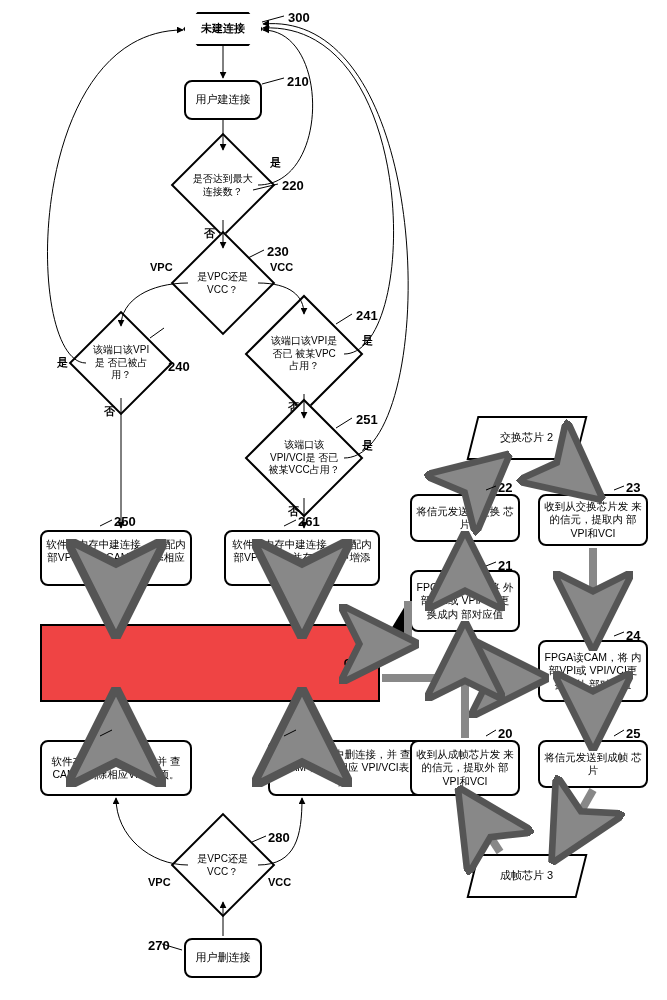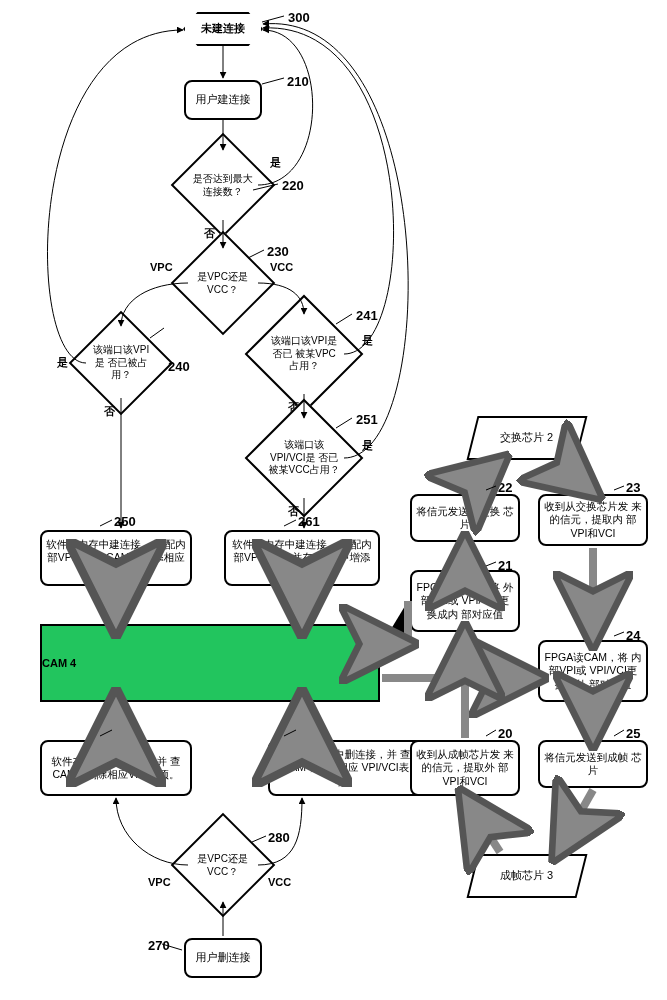--- a/index.html
+++ b/index.html
@@ -42,22 +42,22 @@
   }
   .parallelogram > span { transform: skewX(14deg); display:block; }
   .callout {
     position: absolute;
     font-weight: bold;
     font-size: 13px;
   }
   .cam {
     position: absolute;
     border: 2px solid #000;
-    background: #22c55e;
-    display: flex; align-items: center; justify-content: flex-start;
+    background: #ef4444;
+    display: flex; align-items: center; justify-content: flex-end;
     font-weight: bold;
   }
   svg.arrows {
     position: absolute;
     top: 0; left: 0;
     width: 667px; height: 1000px;
     pointer-events: none;
   }
   .lbl { position:absolute; font-size:11px; font-weight:bold; }
 </style>

